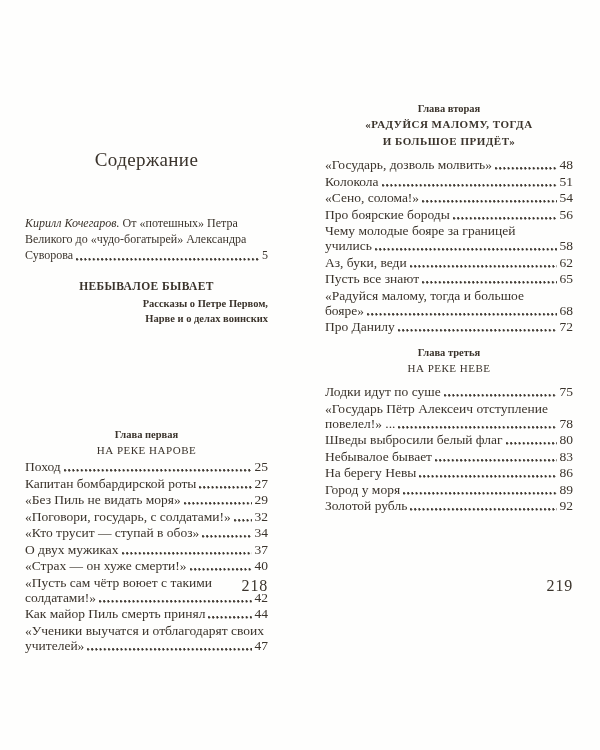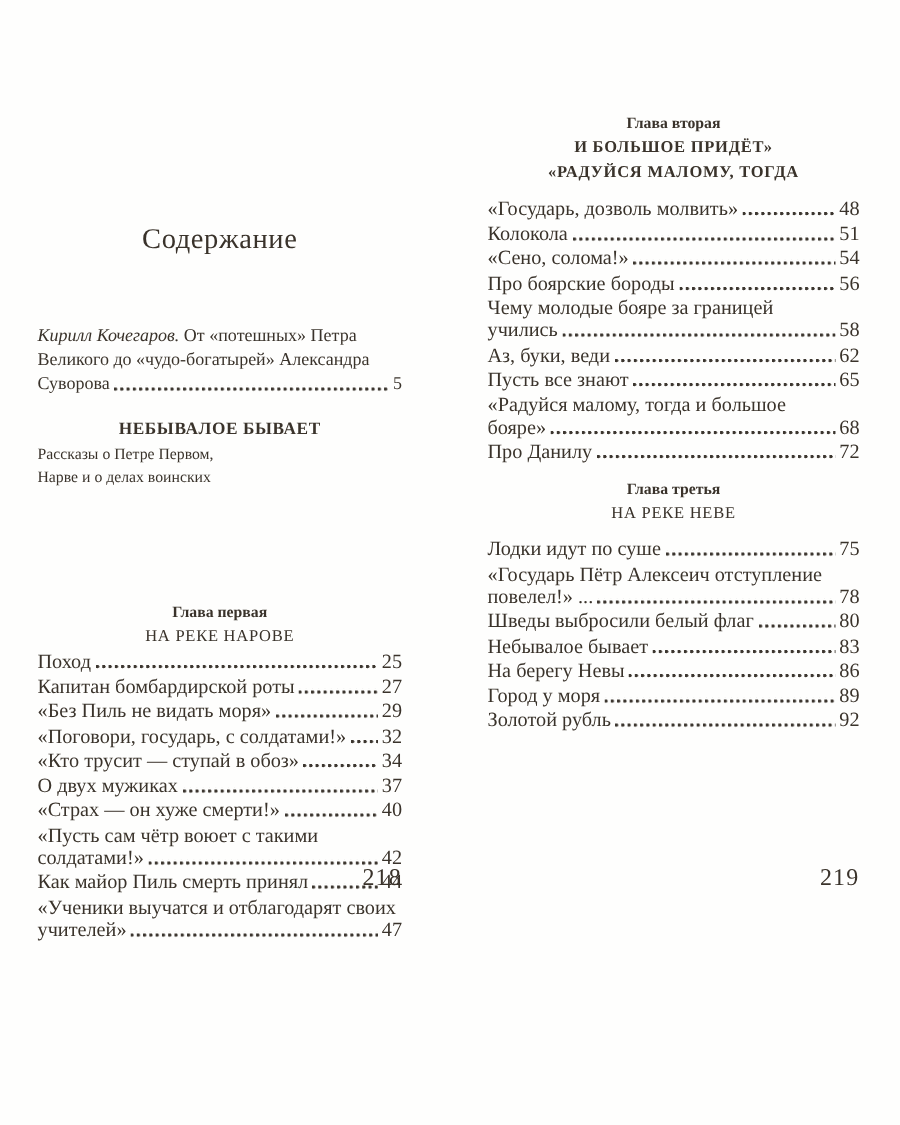--- a/index.html
+++ b/index.html
@@ -38,33 +38,33 @@
     margin-top: 16px;
     font-size: 11.5px;
     font-weight: bold;
     line-height: 14px;
     text-align: center;
     letter-spacing: 0.4px;
   }
   .book-subtitle {
     margin-top: 4px;
     font-size: 10.5px;
-    font-weight: normal;
+    font-weight: bold;
     line-height: 14.5px;
-    text-align: left;
+    text-align: right;
   }
 
   .ch-head {
     margin-top: 8px;
     font-size: 10.5px;
     font-weight: bold;
     line-height: 13px;
     text-align: center;
   }
-  .chapter:first-child .ch-head { margin-top: 10px; padding-top: 66px; }
+  .chapter:first-child .ch-head { margin-top: 0; padding-top: 102px; }
   #right-page .chapter + .chapter .ch-head { margin-top: 12px; }
   .ch-caps {
     margin-top: 2px;
     font-size: 11px;
     line-height: 15px;
     text-align: center;
     letter-spacing: 0.5px;
   }
   .ch-caps.bold { font-weight: bold; font-size: 11px; }
 
@@ -199,22 +199,22 @@
       </div>
     </div>
 
   <div class="footer-pg">218</div>
 </div>
 
 <div id="right-page" class="page">
   <div id="right-chapters">
       <div class="chapter">
         <div class="ch-head">Глава вторая</div>
+        <div class="ch-caps bold">«РАДУЙСЯ МАЛОМУ, ТОГДА</div>
         <div class="ch-caps bold">И БОЛЬШОЕ ПРИДЁТ»</div>
-        <div class="ch-caps bold">«РАДУЙСЯ МАЛОМУ, ТОГДА</div>
         <div class="entries">
           <div class="entry">
             <div class="line last">
               <span class="t">«Государь, дозволь молвить»</span>
               <span class="leader"></span>
               <span class="pg">48</span>
             </div>
           </div>
           <div class="entry">
             <div class="line last">

